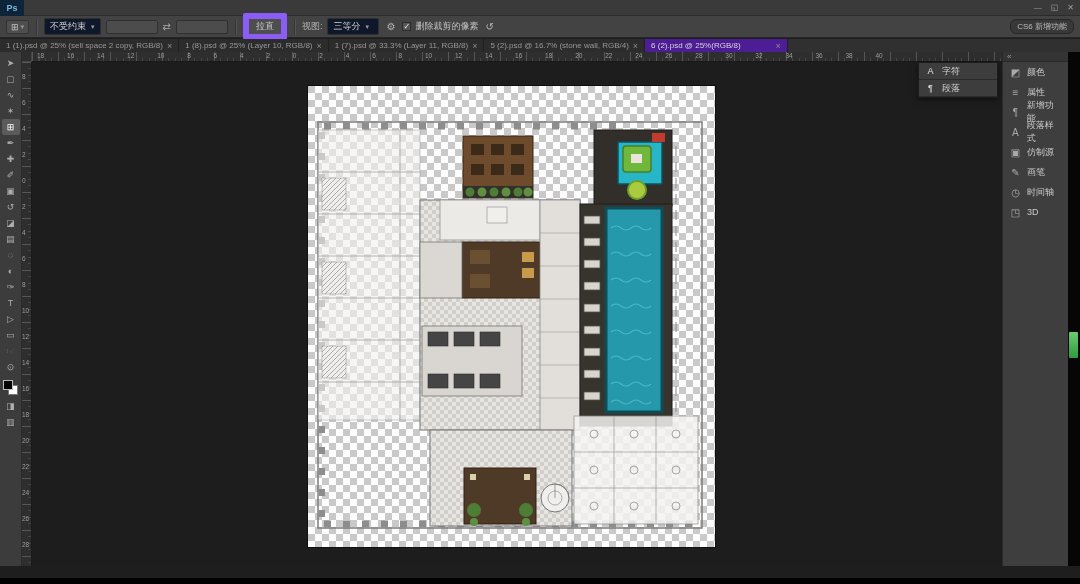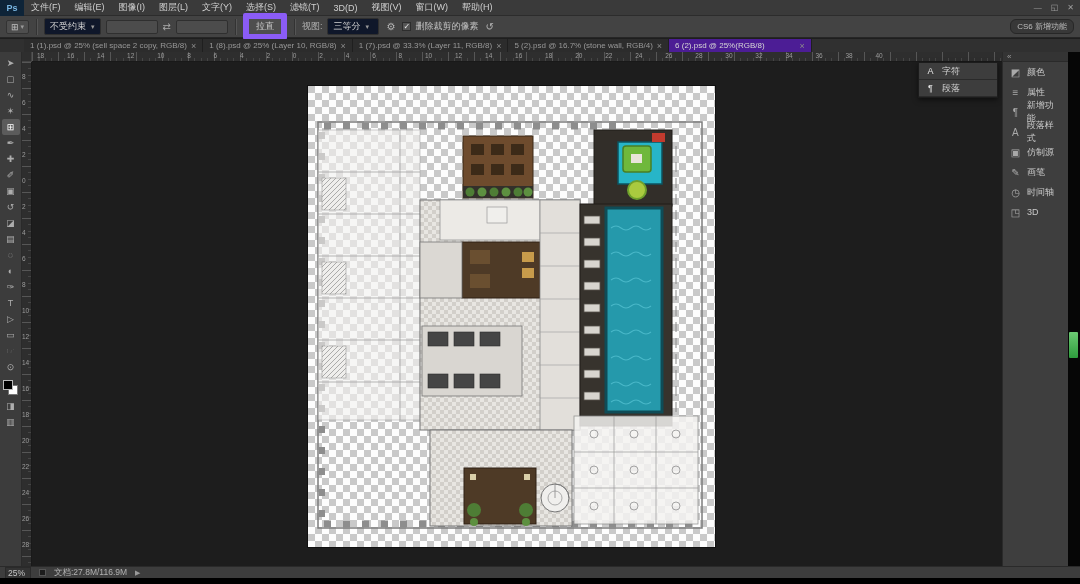--- a/index.html
+++ b/index.html
@@ -36,21 +36,21 @@
   .lbl { color:#b0b0b0; }
   .glyph-btn { color:#b5b5b5; font-size:10px; padding:0 2px; cursor:pointer; }
   .chk { display:flex; align-items:center; gap:4px; cursor:pointer; }
   .chk .box { width:9px; height:9px; background:#555; border:1px solid #2d2d2d;
     font-size:8px; line-height:8px; color:#e8e8e8; display:flex; align-items:center; justify-content:center; }
   .spacer { flex:1; }
   .cs6-badge { background:#383838; border:1px solid #272727; border-radius:6px;
     padding:1px 6px; font-size:8px; color:#bdbdbd; }
   
   .tabbar { position:absolute; left:0; top:39px; width:100%; height:13px;
-    background:#303030; display:flex; align-items:flex-start; font-size:8px; color:#989898;padding-left:24px; }
+    background:#303030; display:flex; align-items:flex-start; font-size:8px; color:#989898; }
   .tab { height:13px; padding:0 6px; background:#2c2c2c; border-right:1px solid #1f1f1f;
     display:flex; align-items:center; gap:4px; white-space:nowrap; cursor:pointer; }
   .tab.active { background:#4c1d95; color:#d6d6d6;gap:35px; }
   .tab-close { color:#8a8a8a; font-size:9px; }
   
   .toolbar { position:absolute; left:0; top:52px; width:22px; height:514px;
     background:#3c3c3c; border-right:1px solid #2a2a2a;
     display:flex; flex-direction:column; align-items:center; padding-top:3px; }
   .tools, .tools-bottom { display:flex; flex-direction:column; align-items:center; }
   .tool { width:18px; height:16px; display:flex; align-items:center; justify-content:center;
@@ -109,33 +109,20 @@
   .status-arrow { font-size:7px; color:#9a9a9a; }
   .bottom-black { position:absolute; left:0; top:578px; width:100%; height:6px; background:#000; }
 </style>
 </head>
 <body>
 
 <div id="app">
 
   <header class="menubar">
     <div class="ps-logo">Ps</div>
-    <nav class="menus">
-        <span class="menu-item">文件(F)</span>
-        <span class="menu-item">编辑(E)</span>
-        <span class="menu-item">图像(I)</span>
-        <span class="menu-item">图层(L)</span>
-        <span class="menu-item">文字(Y)</span>
-        <span class="menu-item">选择(S)</span>
-        <span class="menu-item">滤镜(T)</span>
-        <span class="menu-item">3D(D)</span>
-        <span class="menu-item">视图(V)</span>
-        <span class="menu-item">窗口(W)</span>
-        <span class="menu-item">帮助(H)</span>
-      </nav>
     <div class="win-controls">
       <span>—</span>
       <span>◱</span>
       <span>✕</span>
     </div>
   </header>
 
   <div class="optionsbar">
     <div class="tool-preset">
       <span>⊞</span>
@@ -502,21 +489,15 @@
         <span class="p-icon">◳</span>
         <span>3D</span>
       </div>
       </div>
   </aside>
 
   <div class="edge-strip">
     <div class="edge-green"></div>
   </div>
 
-  <footer class="statusbar">
-    <span class="zoom-box">25%</span>
-    <span class="status-icon"></span>
-    <span>文档:27.8M/116.9M</span>
-    <span class="status-arrow">▶</span>
-  </footer>
   <div class="bottom-black"></div>
 
 </div>
 
 </body></html>

